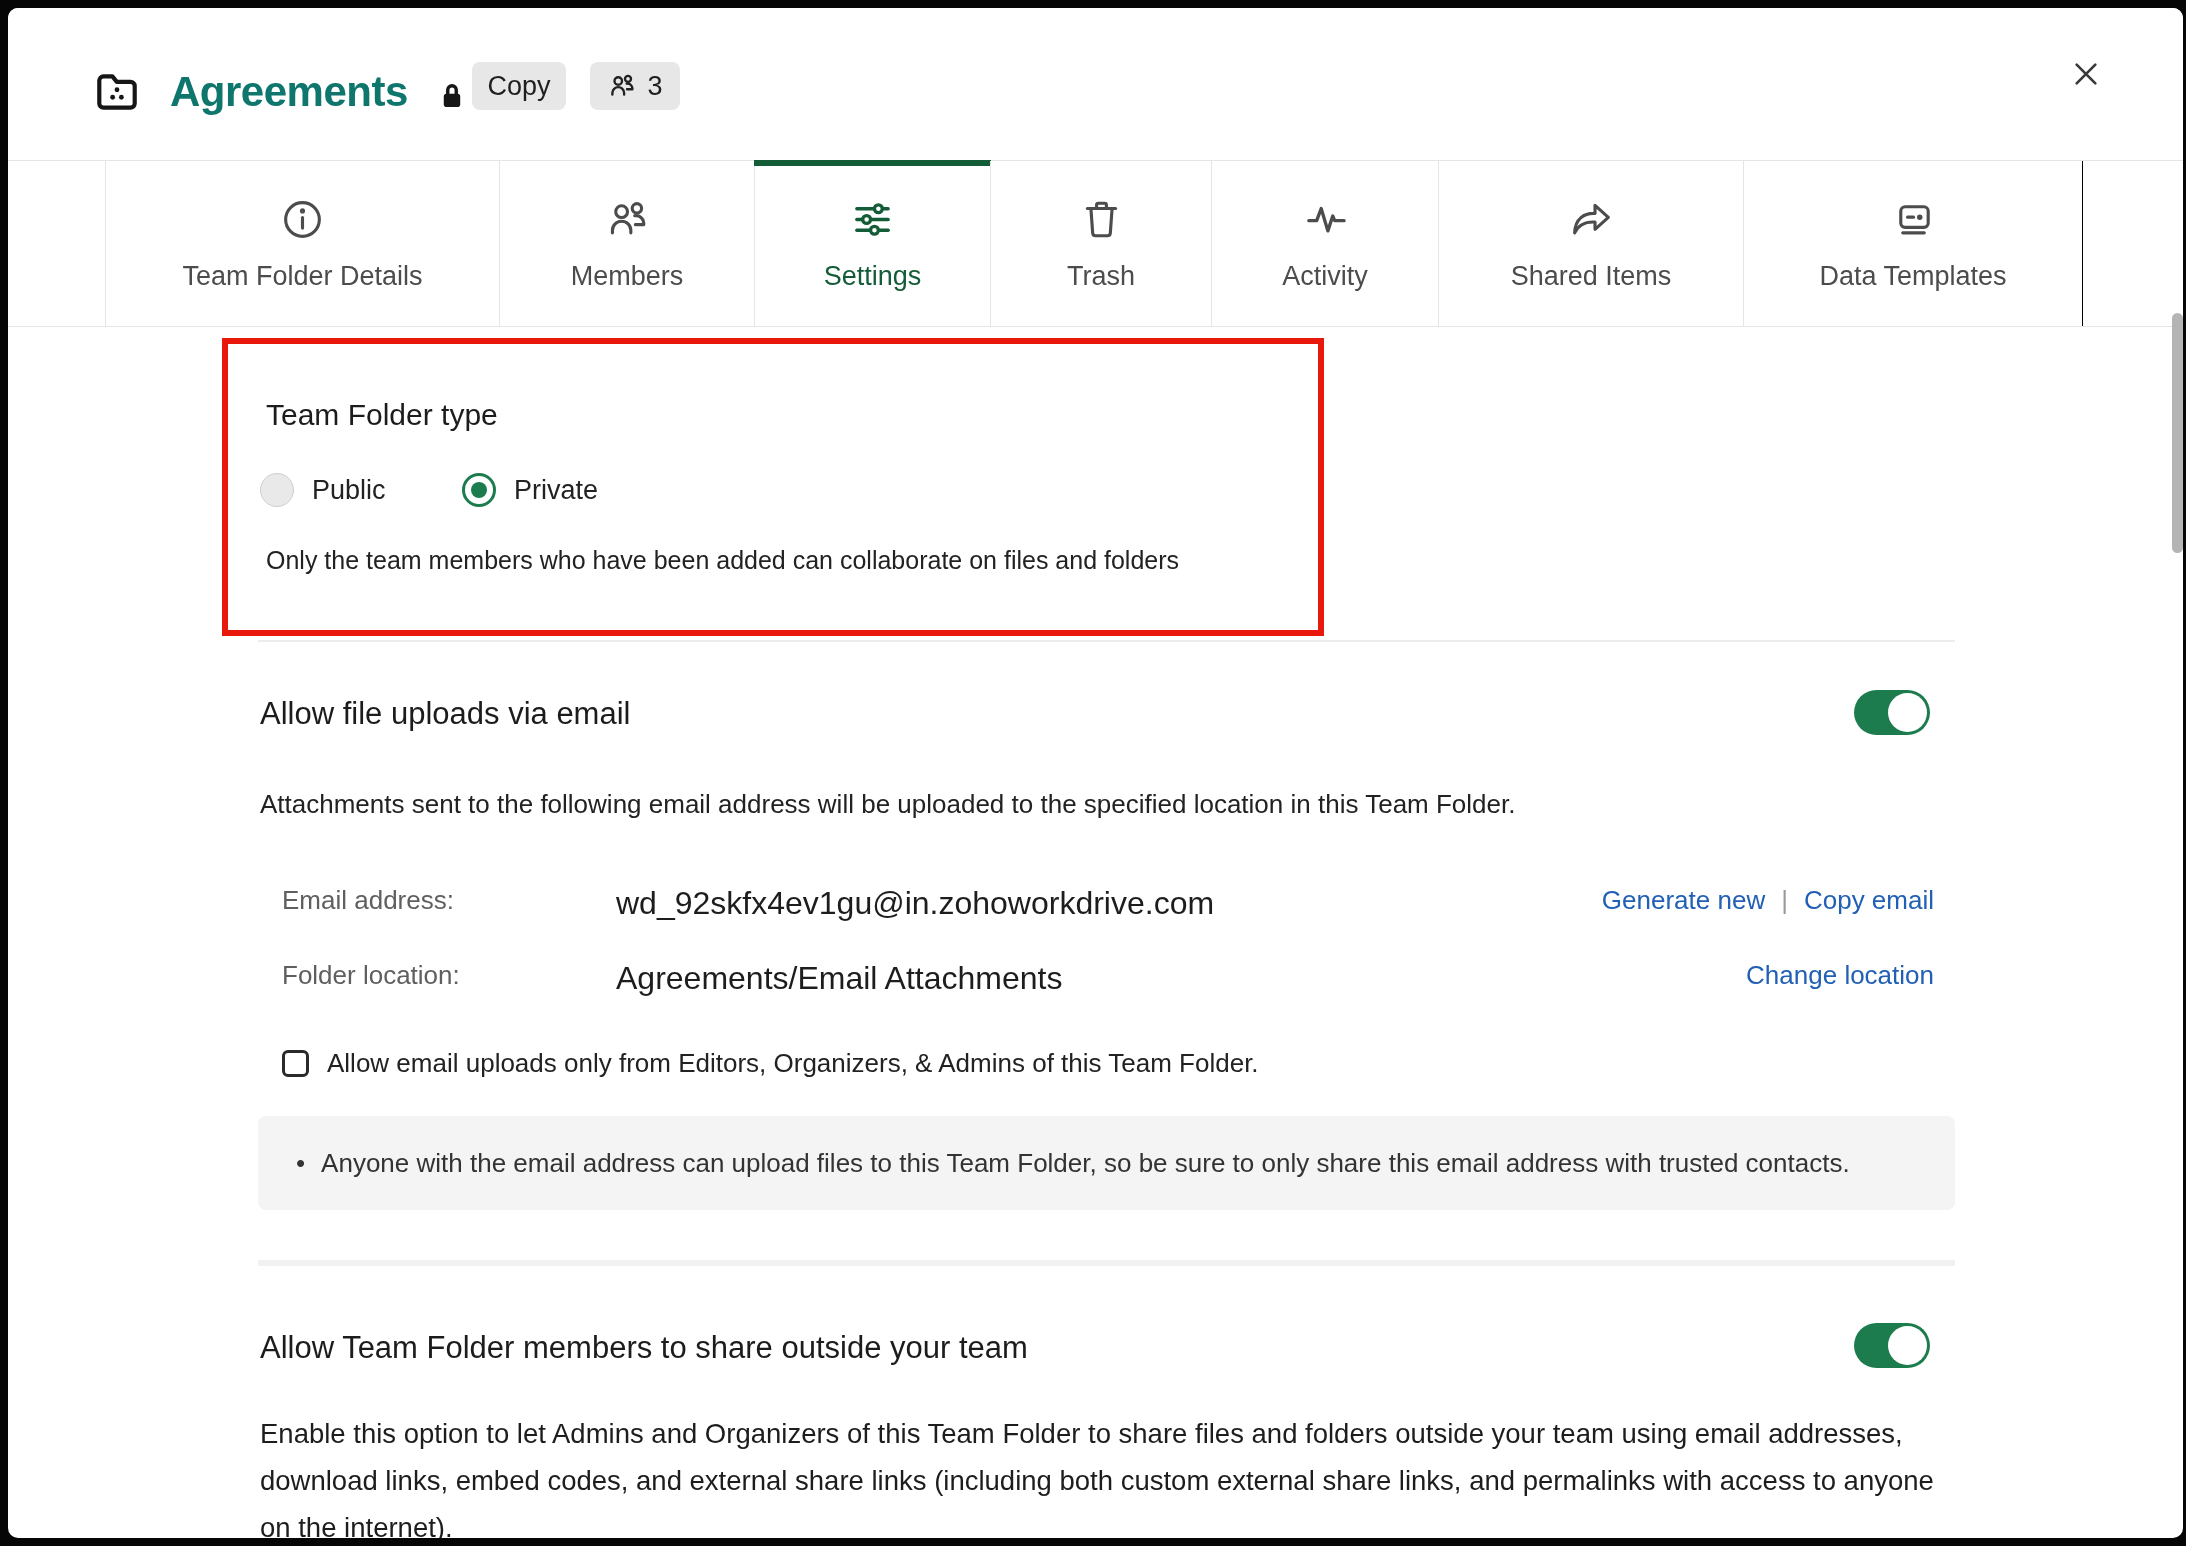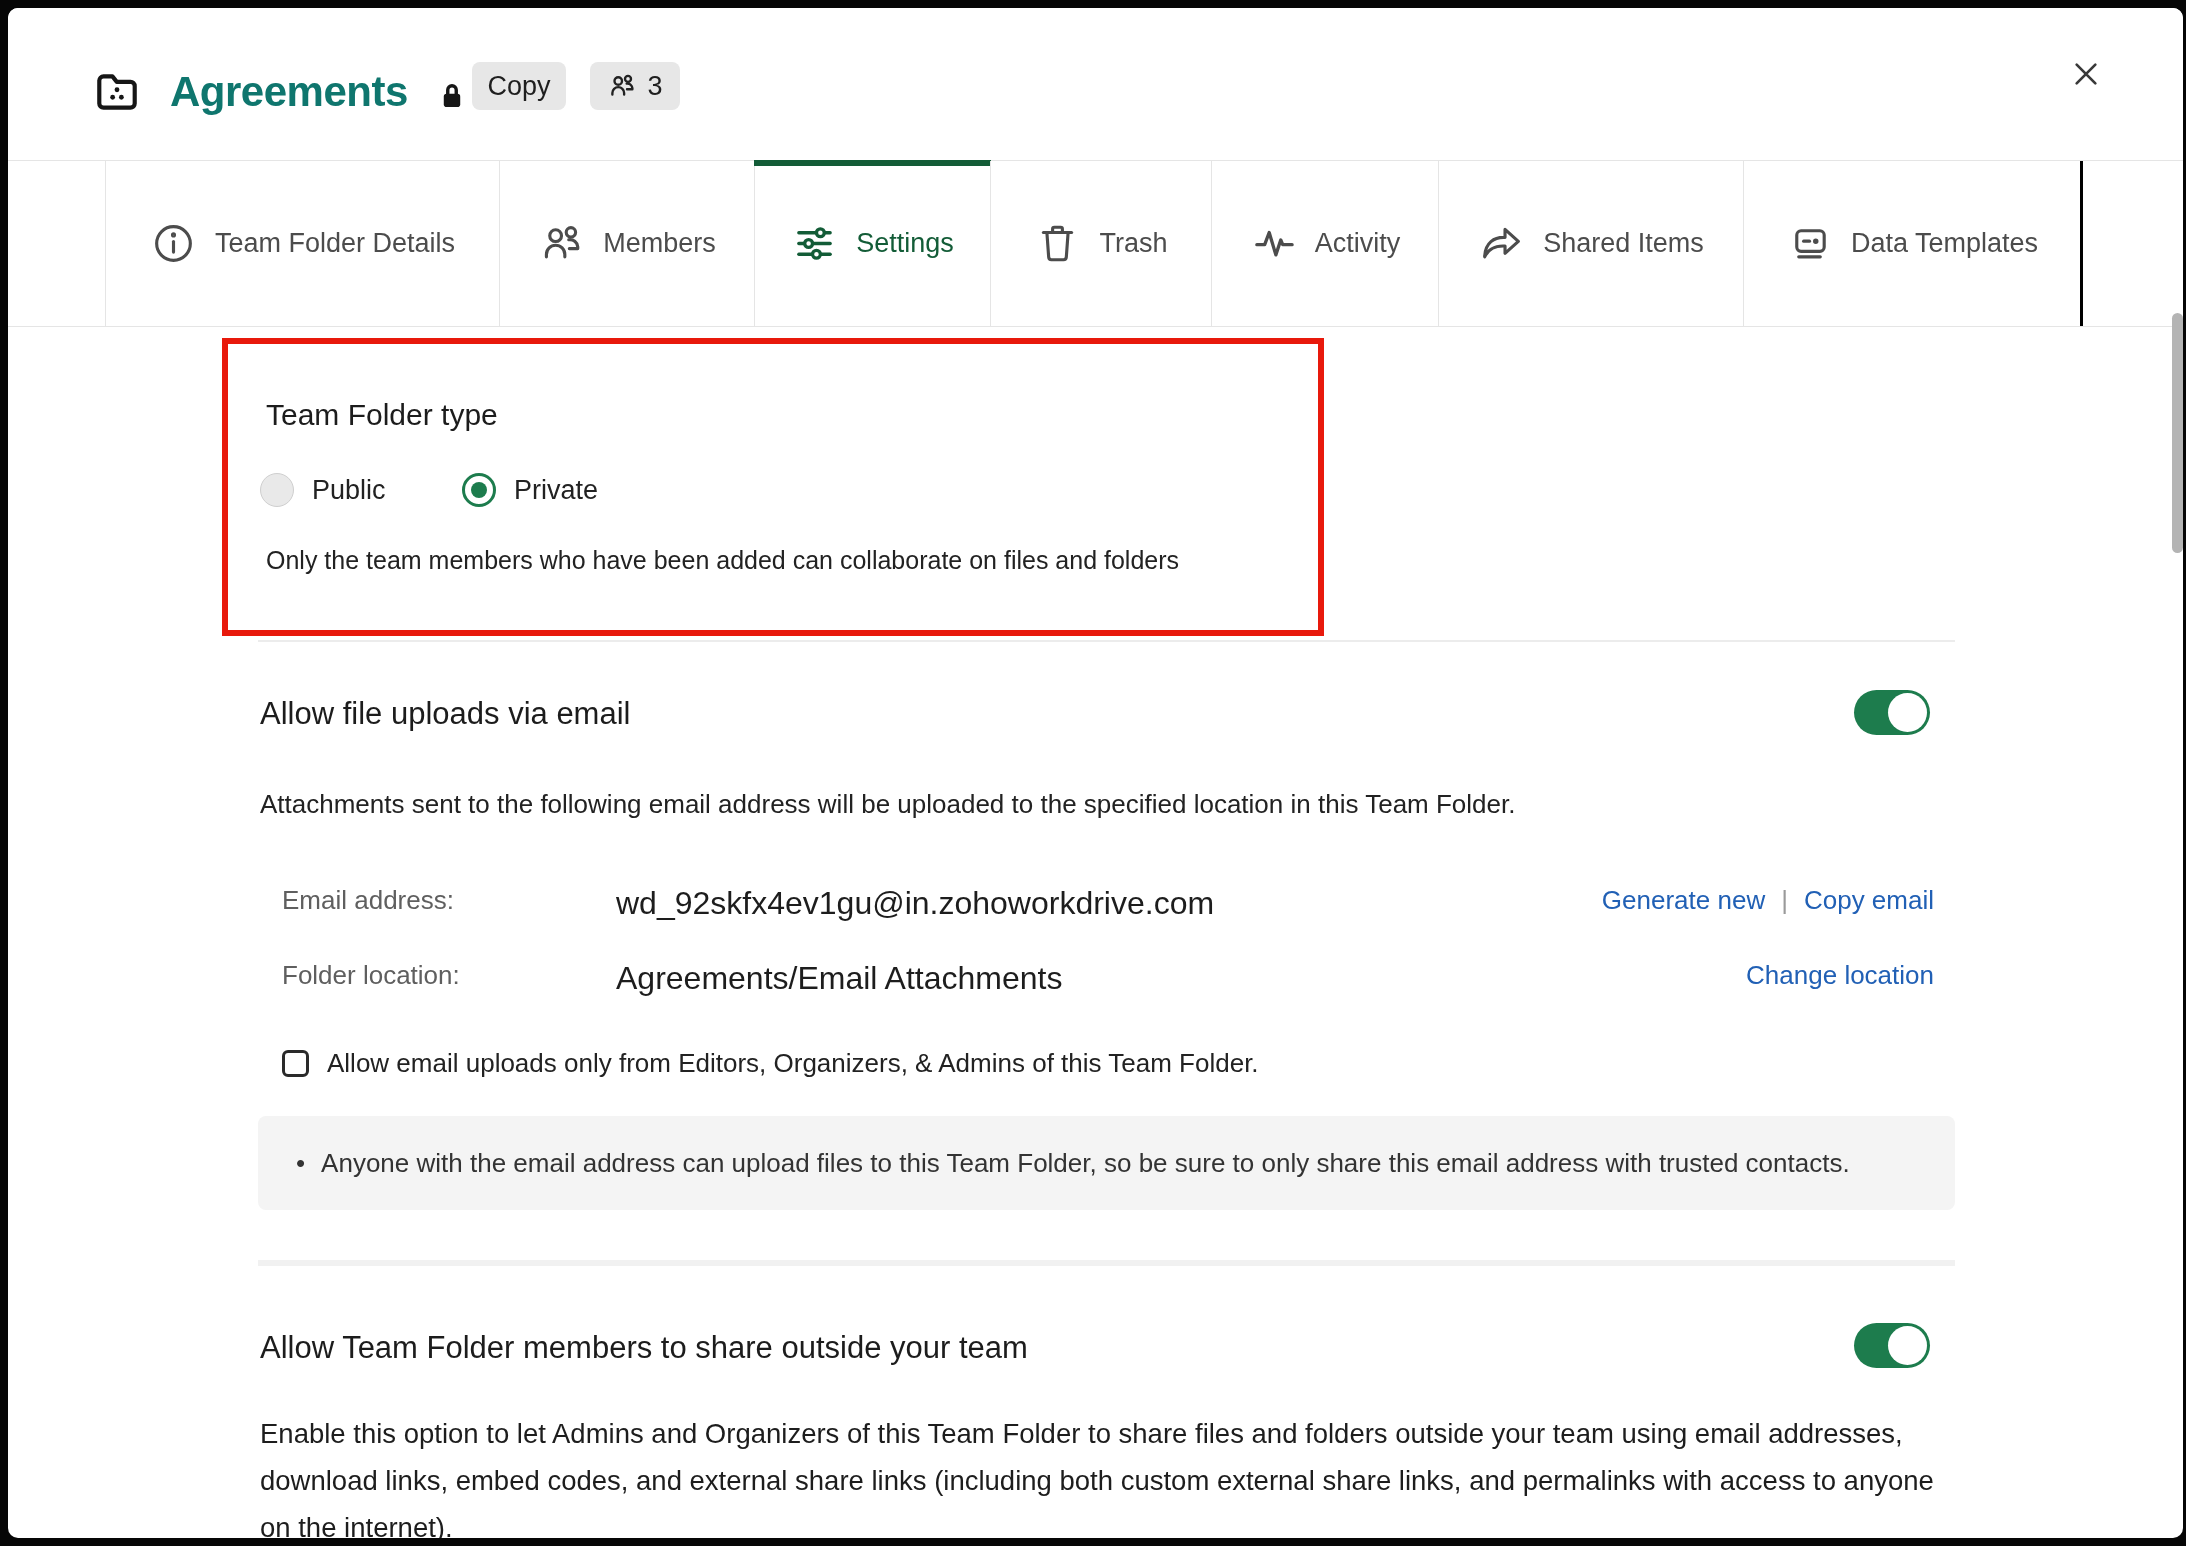--- a/index.html
+++ b/index.html
@@ -25,23 +25,23 @@
   .badge-admin { left:464px; width:94px; }
   .badge-members { left:582px; width:90px; gap:10px; }
   .badge-members svg { width:30px; height:30px; color:#222; }
   .close-btn { position:absolute; left:2052px; top:40px; width:52px; height:52px; display:flex;
                align-items:center; justify-content:center; cursor:pointer; background:none; border:none; }
   .close-btn svg { width:32px; height:32px; }
   
   .tabs { position:absolute; left:0; top:152px; width:100%; height:167px; border-top:1px solid #e5e5e5;
           border-bottom:1px solid #e5e5e5; }
   .tab-cell { position:absolute; top:0; height:100%; border-left:1px solid #e5e5e5;
-              display:flex; flex-direction:row; align-items:center; justify-content:center; gap:18px;
+              display:flex; flex-direction:column; align-items:center; justify-content:center; gap:18px;
               color:#4c4c4c; cursor:pointer; background:#fff; }
-  .tab-cell:last-of-type { border-right:3px solid #000000; }
+  .tab-cell:last-of-type { border-right:1px solid #000000; }
   .tab-cell svg { width:47px; height:47px; }
   .tab-label { font-size:27px; }
   .tab-active { color:#135c37; }
   .tab-active::before { content:""; position:absolute; left:-1px; top:-1px; width:calc(100% + 2px); height:6px; background:#135c37; }
   .tab-active .tab-label { font-weight:500; }
   
   .red-box { position:absolute; left:214px; top:330px; width:1102px; height:298px; border:6px solid #e8190c; }
   .section-heading { position:absolute; font-size:31px; font-weight:500; color:#1c1c1c; }
   .h-type { left:258px; top:390px; font-size:30px; }
   .radio-item { position:absolute; display:flex; align-items:center; gap:18px; top:465px; cursor:pointer; }

